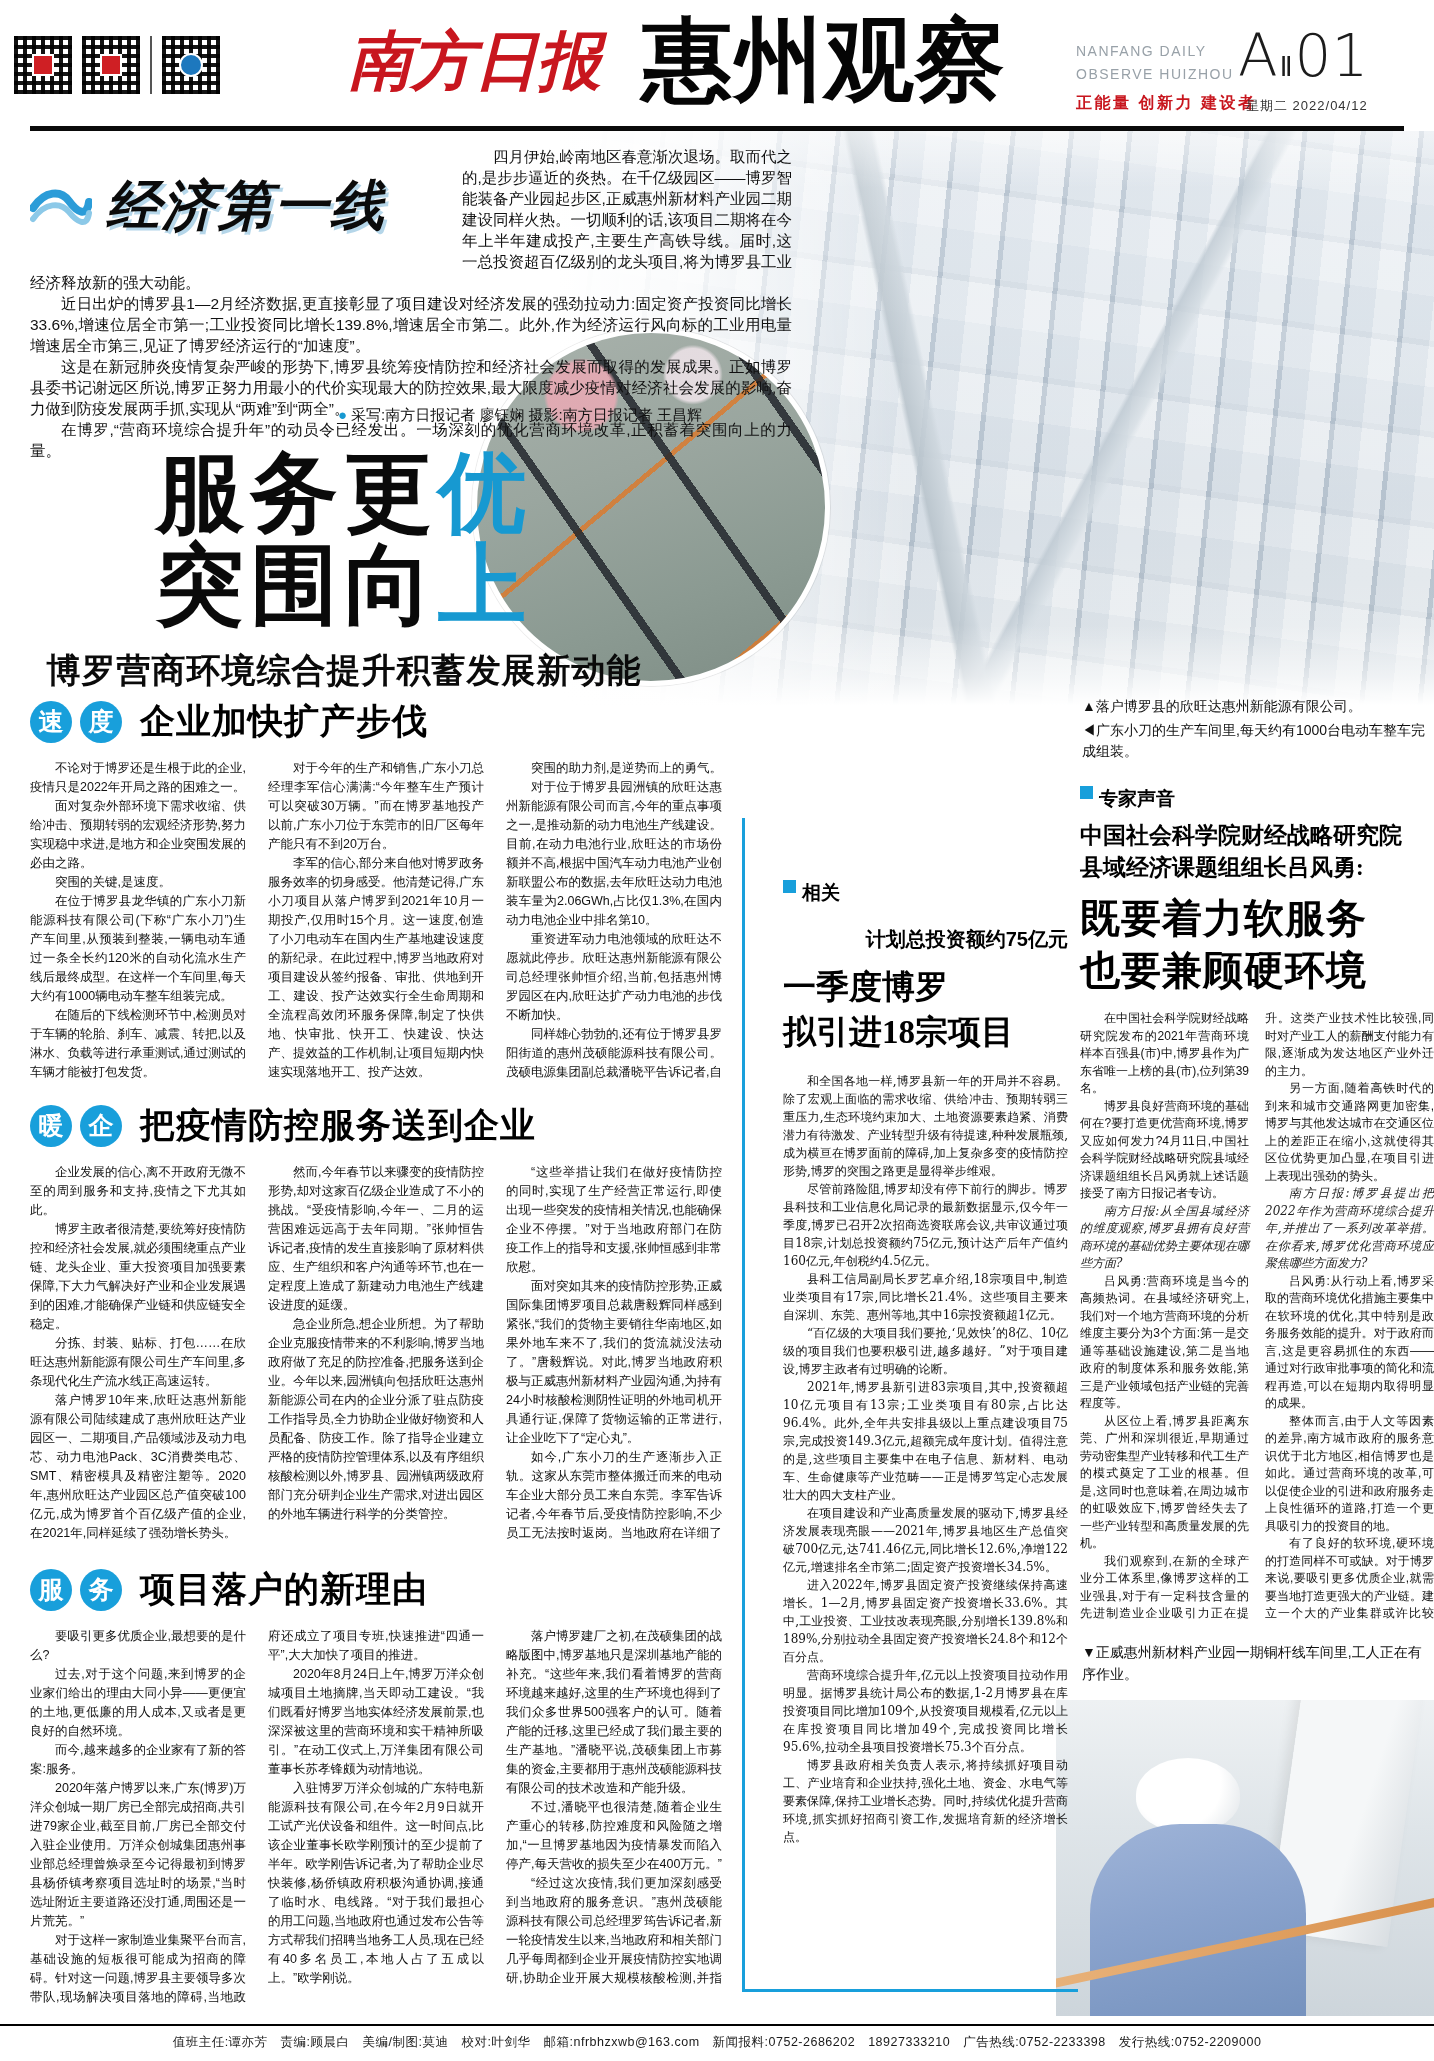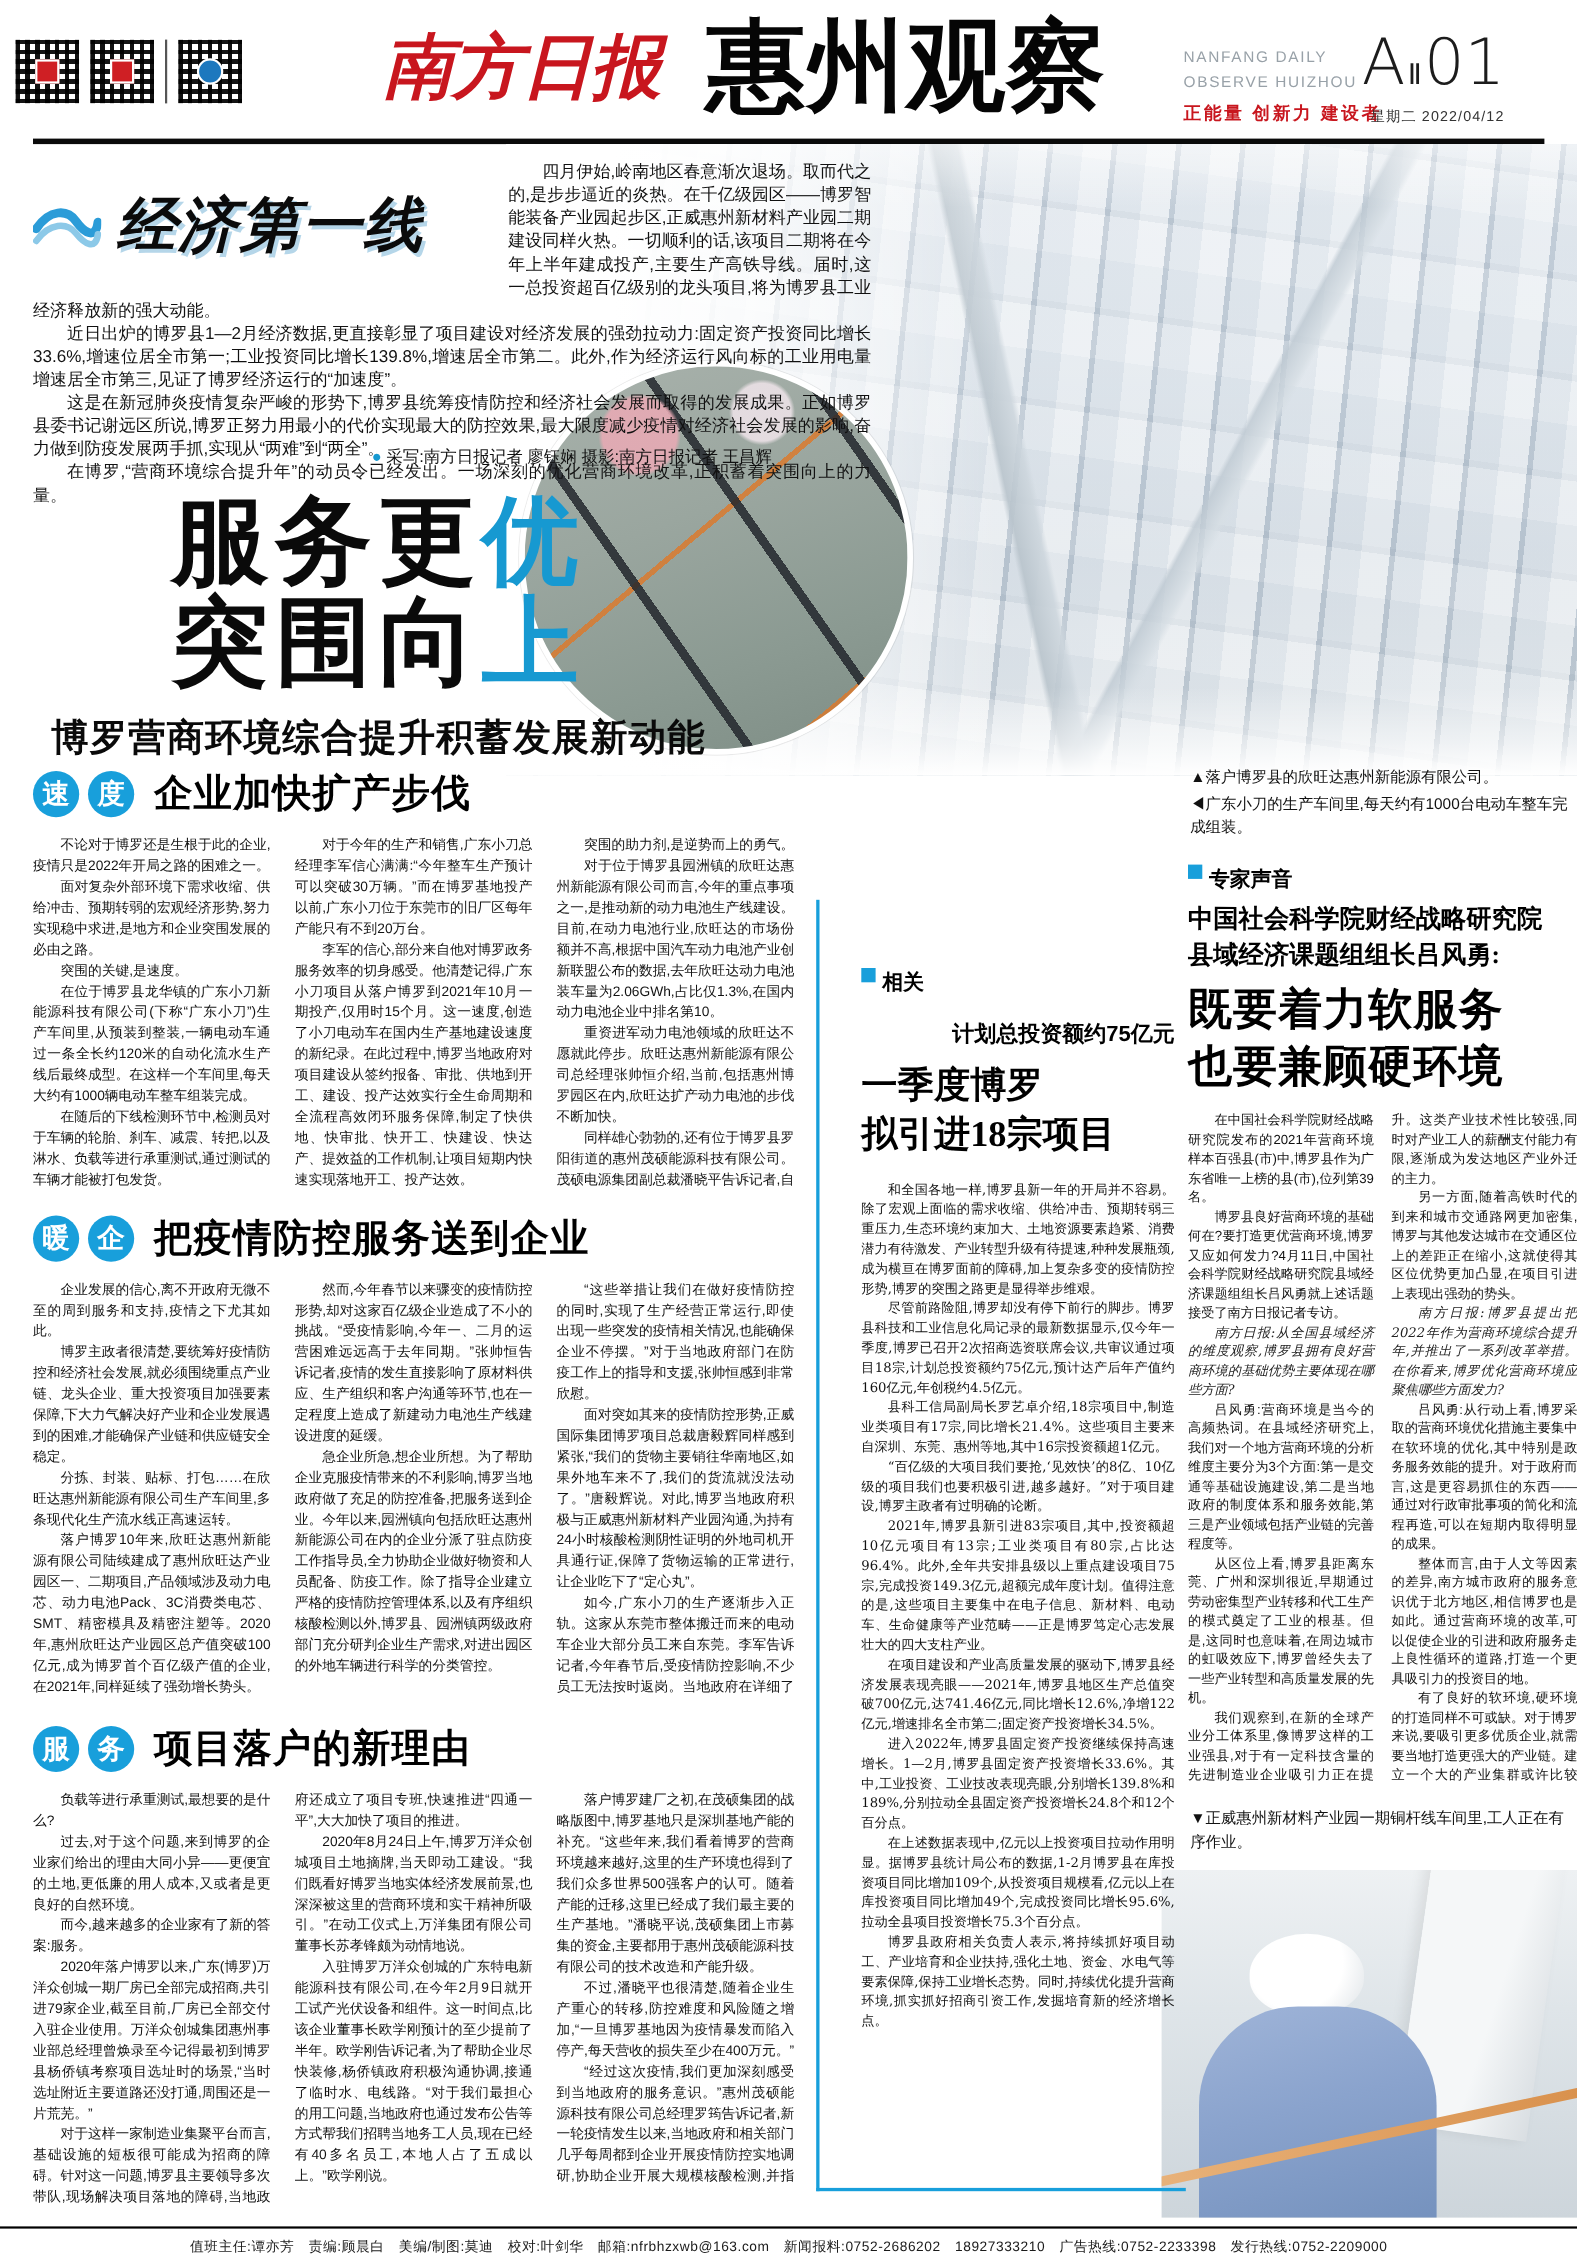--- a/index.html
+++ b/index.html
@@ -228,21 +228,21 @@
       </div>
   </div>
 
   <div class="abs news-sec sec-serve">
     <div class="sec-head">
       <span class="badge">服</span>
       <span class="badge">务</span>
       <span class="sec-title">项目落户的新理由</span>
     </div>
     <div class="sec-body">
-        <p>负载等进行承重测试,最想要的是什么?</p>
+        <p>要吸引更多优质企业,最想要的是什么?</p>
         <p>过去,对于这个问题,来到博罗的企业家们给出的理由大同小异——更便宜的土地,更低廉的用人成本,又或者是更良好的自然环境。</p>
         <p>而今,越来越多的企业家有了新的答案:服务。</p>
         <p>2020年落户博罗以来,广东(博罗)万洋众创城一期厂房已全部完成招商,共引进79家企业,截至目前,厂房已全部交付入驻企业使用。万洋众创城集团惠州事业部总经理曾焕录至今记得最初到博罗县杨侨镇考察项目选址时的场景,“当时选址附近主要道路还没打通,周围还是一片荒芜。”</p>
         <p>对于这样一家制造业集聚平台而言,基础设施的短板很可能成为招商的障碍。针对这一问题,博罗县主要领导多次带队,现场解决项目落地的障碍,当地政府还成立了项目专班,快速推进“四通一平”,大大加快了项目的推进。</p>
         <p>2020年8月24日上午,博罗万洋众创城项目土地摘牌,当天即动工建设。“我们既看好博罗当地实体经济发展前景,也深深被这里的营商环境和实干精神所吸引。”在动工仪式上,万洋集团有限公司董事长苏孝锋颇为动情地说。</p>
         <p>入驻博罗万洋众创城的广东特电新能源科技有限公司,在今年2月9日就开工试产光伏设备和组件。这一时间点,比该企业董事长欧学刚预计的至少提前了半年。欧学刚告诉记者,为了帮助企业尽快装修,杨侨镇政府积极沟通协调,接通了临时水、电线路。“对于我们最担心的用工问题,当地政府也通过发布公告等方式帮我们招聘当地务工人员,现在已经有40多名员工,本地人占了五成以上。”欧学刚说。</p>
         <p>落户博罗建厂之初,在茂硕集团的战略版图中,博罗基地只是深圳基地产能的补充。“这些年来,我们看着博罗的营商环境越来越好,这里的生产环境也得到了我们众多世界500强客户的认可。随着产能的迁移,这里已经成了我们最主要的生产基地。”潘晓平说,茂硕集团上市募集的资金,主要都用于惠州茂硕能源科技有限公司的技术改造和产能升级。</p>
         <p>不过,潘晓平也很清楚,随着企业生产重心的转移,防控难度和风险随之增加,“一旦博罗基地因为疫情暴发而陷入停产,每天营收的损失至少在400万元。”</p>
         <p>“经过这次疫情,我们更加深刻感受到当地政府的服务意识。”惠州茂硕能源科技有限公司总经理罗筠告诉记者,新一轮疫情发生以来,当地政府和相关部门几乎每周都到企业开展疫情防控实地调研,协助企业开展大规模核酸检测,并指导企业做好产品生产和货物运输等环节的疫情防控管理。</p>
       </div>
@@ -259,21 +259,21 @@
       <div>拟引进18宗项目</div>
     </div>
     <div class="rel-body">
         <p>和全国各地一样,博罗县新一年的开局并不容易。除了宏观上面临的需求收缩、供给冲击、预期转弱三重压力,生态环境约束加大、土地资源要素趋紧、消费潜力有待激发、产业转型升级有待提速,种种发展瓶颈,成为横亘在博罗面前的障碍,加上复杂多变的疫情防控形势,博罗的突围之路更是显得举步维艰。</p>
         <p>尽管前路险阻,博罗却没有停下前行的脚步。博罗县科技和工业信息化局记录的最新数据显示,仅今年一季度,博罗已召开2次招商选资联席会议,共审议通过项目18宗,计划总投资额约75亿元,预计达产后年产值约160亿元,年创税约4.5亿元。</p>
         <p>县科工信局副局长罗艺卓介绍,18宗项目中,制造业类项目有17宗,同比增长21.4%。这些项目主要来自深圳、东莞、惠州等地,其中16宗投资额超1亿元。</p>
         <p>“百亿级的大项目我们要抢,‘见效快’的8亿、10亿级的项目我们也要积极引进,越多越好。”对于项目建设,博罗主政者有过明确的论断。</p>
         <p>2021年,博罗县新引进83宗项目,其中,投资额超10亿元项目有13宗;工业类项目有80宗,占比达96.4%。此外,全年共安排县级以上重点建设项目75宗,完成投资149.3亿元,超额完成年度计划。值得注意的是,这些项目主要集中在电子信息、新材料、电动车、生命健康等产业范畴——正是博罗笃定心志发展壮大的四大支柱产业。</p>
         <p>在项目建设和产业高质量发展的驱动下,博罗县经济发展表现亮眼——2021年,博罗县地区生产总值突破700亿元,达741.46亿元,同比增长12.6%,净增122亿元,增速排名全市第二;固定资产投资增长34.5%。</p>
         <p>进入2022年,博罗县固定资产投资继续保持高速增长。1—2月,博罗县固定资产投资增长33.6%。其中,工业投资、工业技改表现亮眼,分别增长139.8%和189%,分别拉动全县固定资产投资增长24.8个和12个百分点。</p>
-        <p>在上述数据表现中,亿元以上投资项目拉动作用明显。据博罗县统计局公布的数据,1-2月博罗县在库投资项目同比增加109个,从投资项目规模看,亿元以上在库投资项目同比增加49个,完成投资同比增长95.6%,拉动全县项目投资增长75.3个百分点。</p>
+        <p>营商环境综合提升年,亿元以上投资项目拉动作用明显。据博罗县统计局公布的数据,1-2月博罗县在库投资项目同比增加109个,从投资项目规模看,亿元以上在库投资项目同比增加49个,完成投资同比增长95.6%,拉动全县项目投资增长75.3个百分点。</p>
         <p>博罗县政府相关负责人表示,将持续抓好项目动工、产业培育和企业扶持,强化土地、资金、水电气等要素保障,保持工业增长态势。同时,持续优化提升营商环境,抓实抓好招商引资工作,发掘培育新的经济增长点。</p>
       </div>
   </div>
 
   <div class="abs expert">
     <div class="marker-row">
       <span class="marker-sq"></span>
       <span class="marker-label">专家声音</span>
     </div>
     <div class="exp-intro">

